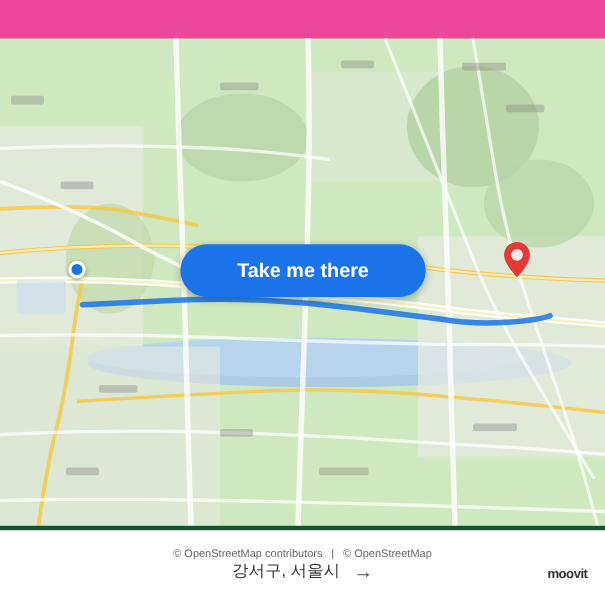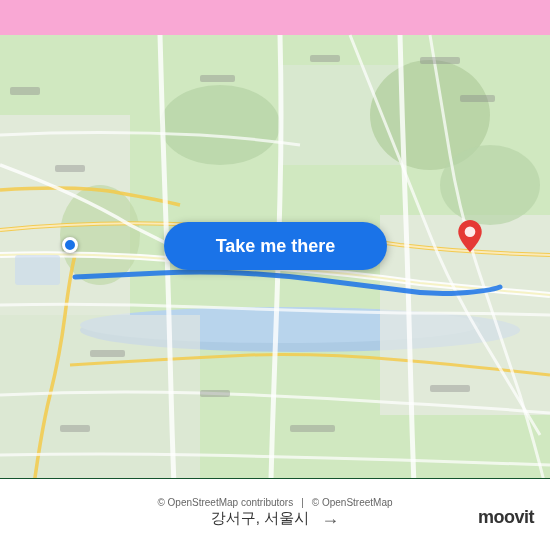--- a/index.html
+++ b/index.html
@@ -8,21 +8,21 @@
       height: 550px;
       overflow: hidden;
       font-family: Arial, sans-serif;
       position: relative;
     }
 
     #map-container {
       width: 550px;
       height: 550px;
       position: relative;
-      background: #f9a8d4;
+      background: #ec4899;
       overflow: hidden;
     }
 
     
     .roads-svg {
       position: absolute;
       inset: 0;
       width: 100%;
       height: 100%;
     }
@@ -73,21 +73,21 @@
     }
 
     
     .bottom-bar {
       position: absolute;
       bottom: 0;
       left: 0;
       right: 0;
       height: 72px;
       background: white;
-      border-top: 1px solid #14532d;
+      border-top: 4px solid #14532d;
       display: flex;
       flex-direction: column;
       align-items: center;
       justify-content: center;
       z-index: 20;
       padding: 8px 16px;
     }
 
     .bottom-route {
       display: flex;
@@ -108,21 +108,21 @@
       font-size: 10px;
       color: #666;
       display: flex;
       gap: 8px;
     }
 
     .moovit-logo {
       position: absolute;
       bottom: 22px;
       right: 16px;
-      font-size: 18px;
+      font-size: 12px;
       font-weight: bold;
       color: #f47920;
       z-index: 21;
       letter-spacing: -0.5px;
       margin-top: 17px;
     }
     .moovit-logo span {
       color: #333;
     }
   </style>

